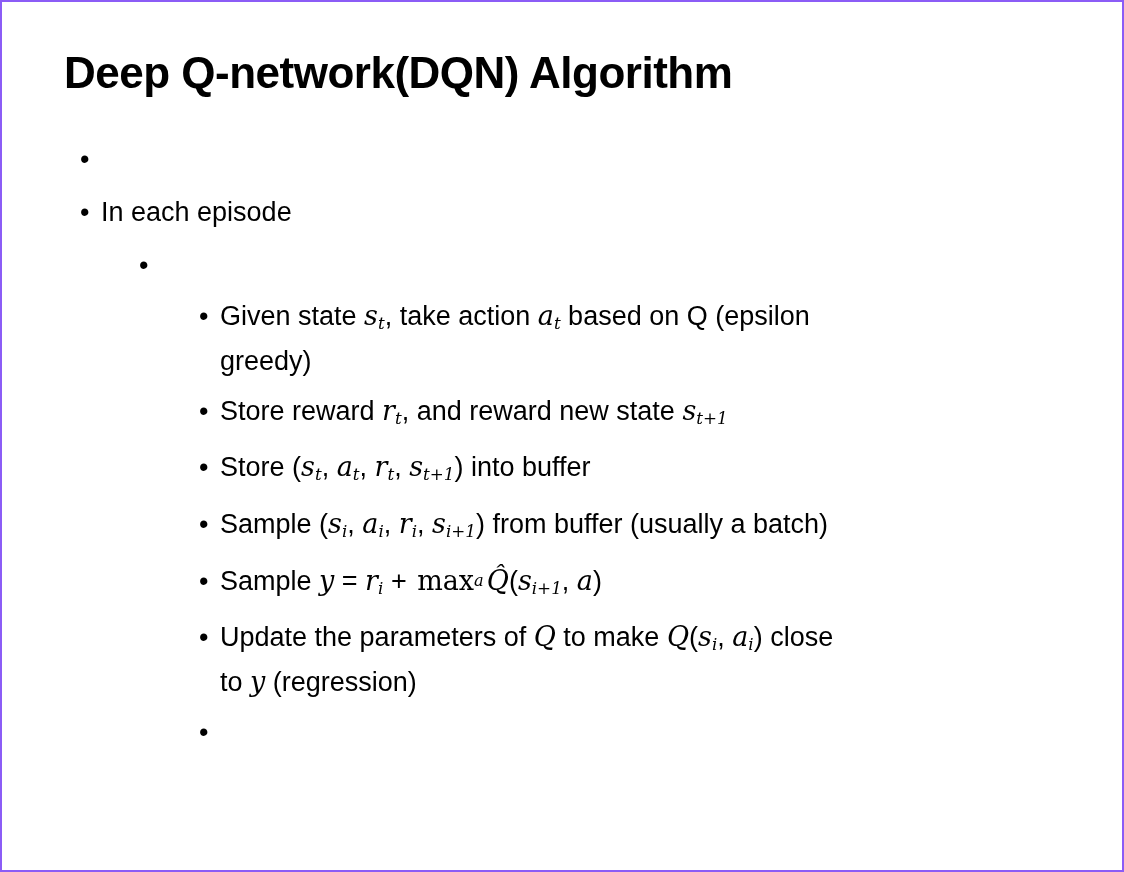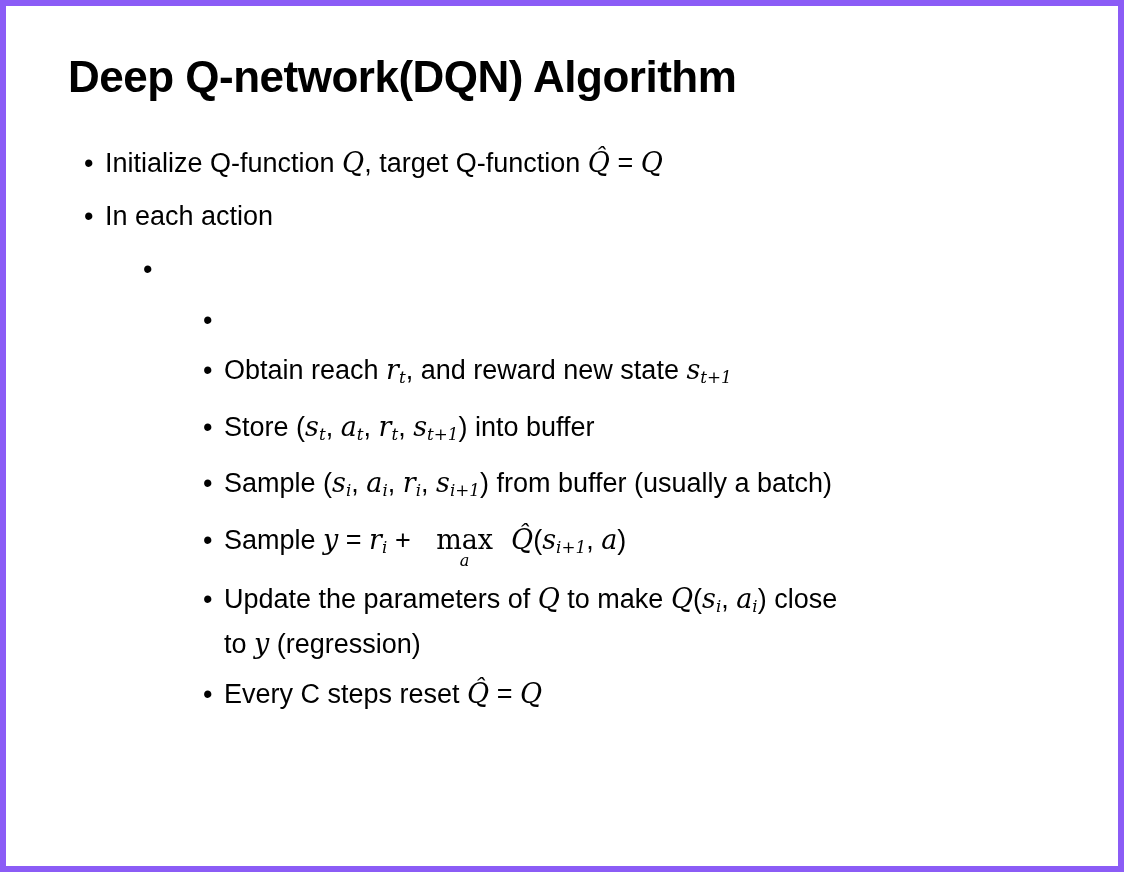--- a/index.html
+++ b/index.html
@@ -5,21 +5,21 @@
   html, body { margin: 0; padding: 0; }
   body {
     width: 1124px; height: 872px;
     background: #ffffff;
     font-family: "Liberation Sans", sans-serif;
     color: #000000;
   }
   .slide {
     box-sizing: border-box;
     width: 1124px; height: 872px;
-    border: 6px solid #8b5cf6;
+    border: 2px solid #8b5cf6;
     background: #ffffff;
     overflow: hidden;
   }
   .title {
     font-size: 44px;
     font-weight: 700;
     letter-spacing: -0.5px;
     margin: 46px 0 0 62px;
     font-family: "Liberation Sans", sans-serif;
   }
@@ -36,51 +36,51 @@
   .run-n { font-family: "Liberation Sans", sans-serif; }
   .run-i { font-family: "DejaVu Serif", serif; font-style: italic; }
   .run-sub {
     font-family: "DejaVu Serif", serif;
     font-style: italic;
     font-size: 0.62em;
     vertical-align: -0.22em;
   }
   .munder {
     display: inline-flex;
-    flex-direction: column;
+    flex-direction: row;
     align-items: center;
     line-height: 0.95;
-    margin: 0 18px;
+    margin: 0 3px;
   }
   .munder-main { font-family: "DejaVu Serif", serif; }
   .munder-under { font-family: "DejaVu Serif", serif; font-style: italic; font-size: 0.6em; }
 </style>
 </head>
 <body>
 
 <div class="slide">
   <h1 class="title">Deep Q-network(DQN) Algorithm</h1>
   <div class="bullets" id="bullets">
       <div class="bullet level-1">
         <span class="marker">•</span>
-        <span class="btext"><span class="run-n">Initialize Q-function </span><span class="run-i">Q</span><span class="run-n">, target Q-function </span><span class="run-i">Q̂</span><span class="run-n"> = </span><span class="run-i">Q</span></span>
       </div>
       <div class="bullet level-1">
         <span class="marker">•</span>
-        <span class="btext"><span class="run-n">In each action</span></span>
+        <span class="btext"><span class="run-n">In each episode</span></span>
       </div>
       <div class="bullet level-2">
         <span class="marker">•</span>
       </div>
       <div class="bullet level-3">
         <span class="marker">•</span>
+        <span class="btext"><span class="run-n">Given state </span><span class="run-i">s</span><span class="run-sub">t</span><span class="run-n">, take action </span><span class="run-i">a</span><span class="run-sub">t</span><span class="run-n"> based on Q (epsilon</span><br><span class="run-n">greedy)</span></span>
       </div>
       <div class="bullet level-3">
         <span class="marker">•</span>
-        <span class="btext"><span class="run-n">Obtain reach </span><span class="run-i">r</span><span class="run-sub">t</span><span class="run-n">, and reward new state </span><span class="run-i">s</span><span class="run-sub">t+1</span></span>
+        <span class="btext"><span class="run-n">Store reward </span><span class="run-i">r</span><span class="run-sub">t</span><span class="run-n">, and reward new state </span><span class="run-i">s</span><span class="run-sub">t+1</span></span>
       </div>
       <div class="bullet level-3">
         <span class="marker">•</span>
         <span class="btext"><span class="run-n">Store (</span><span class="run-i">s</span><span class="run-sub">t</span><span class="run-n">, </span><span class="run-i">a</span><span class="run-sub">t</span><span class="run-n">, </span><span class="run-i">r</span><span class="run-sub">t</span><span class="run-n">, </span><span class="run-i">s</span><span class="run-sub">t+1</span><span class="run-n">) into buffer</span></span>
       </div>
       <div class="bullet level-3">
         <span class="marker">•</span>
         <span class="btext"><span class="run-n">Sample (</span><span class="run-i">s</span><span class="run-sub">i</span><span class="run-n">, </span><span class="run-i">a</span><span class="run-sub">i</span><span class="run-n">, </span><span class="run-i">r</span><span class="run-sub">i</span><span class="run-n">, </span><span class="run-i">s</span><span class="run-sub">i+1</span><span class="run-n">) from buffer (usually a batch)</span></span>
       </div>
       <div class="bullet level-3">
@@ -89,16 +89,15 @@
             <span class="munder-main">max</span>
             <span class="munder-under">a</span>
           </span><span class="run-i">Q̂</span><span class="run-n">(</span><span class="run-i">s</span><span class="run-sub">i+1</span><span class="run-n">, </span><span class="run-i">a</span><span class="run-n">)</span></span>
       </div>
       <div class="bullet level-3">
         <span class="marker">•</span>
         <span class="btext"><span class="run-n">Update the parameters of </span><span class="run-i">Q</span><span class="run-n"> to make </span><span class="run-i">Q</span><span class="run-n">(</span><span class="run-i">s</span><span class="run-sub">i</span><span class="run-n">, </span><span class="run-i">a</span><span class="run-sub">i</span><span class="run-n">) close</span><br><span class="run-n">to </span><span class="run-i">y</span><span class="run-n"> (regression)</span></span>
       </div>
       <div class="bullet level-3">
         <span class="marker">•</span>
-        <span class="btext"><span class="run-n">Every C steps reset </span><span class="run-i">Q̂</span><span class="run-n"> = </span><span class="run-i">Q</span></span>
       </div>
     </div>
 </div>
 
 </body></html>

